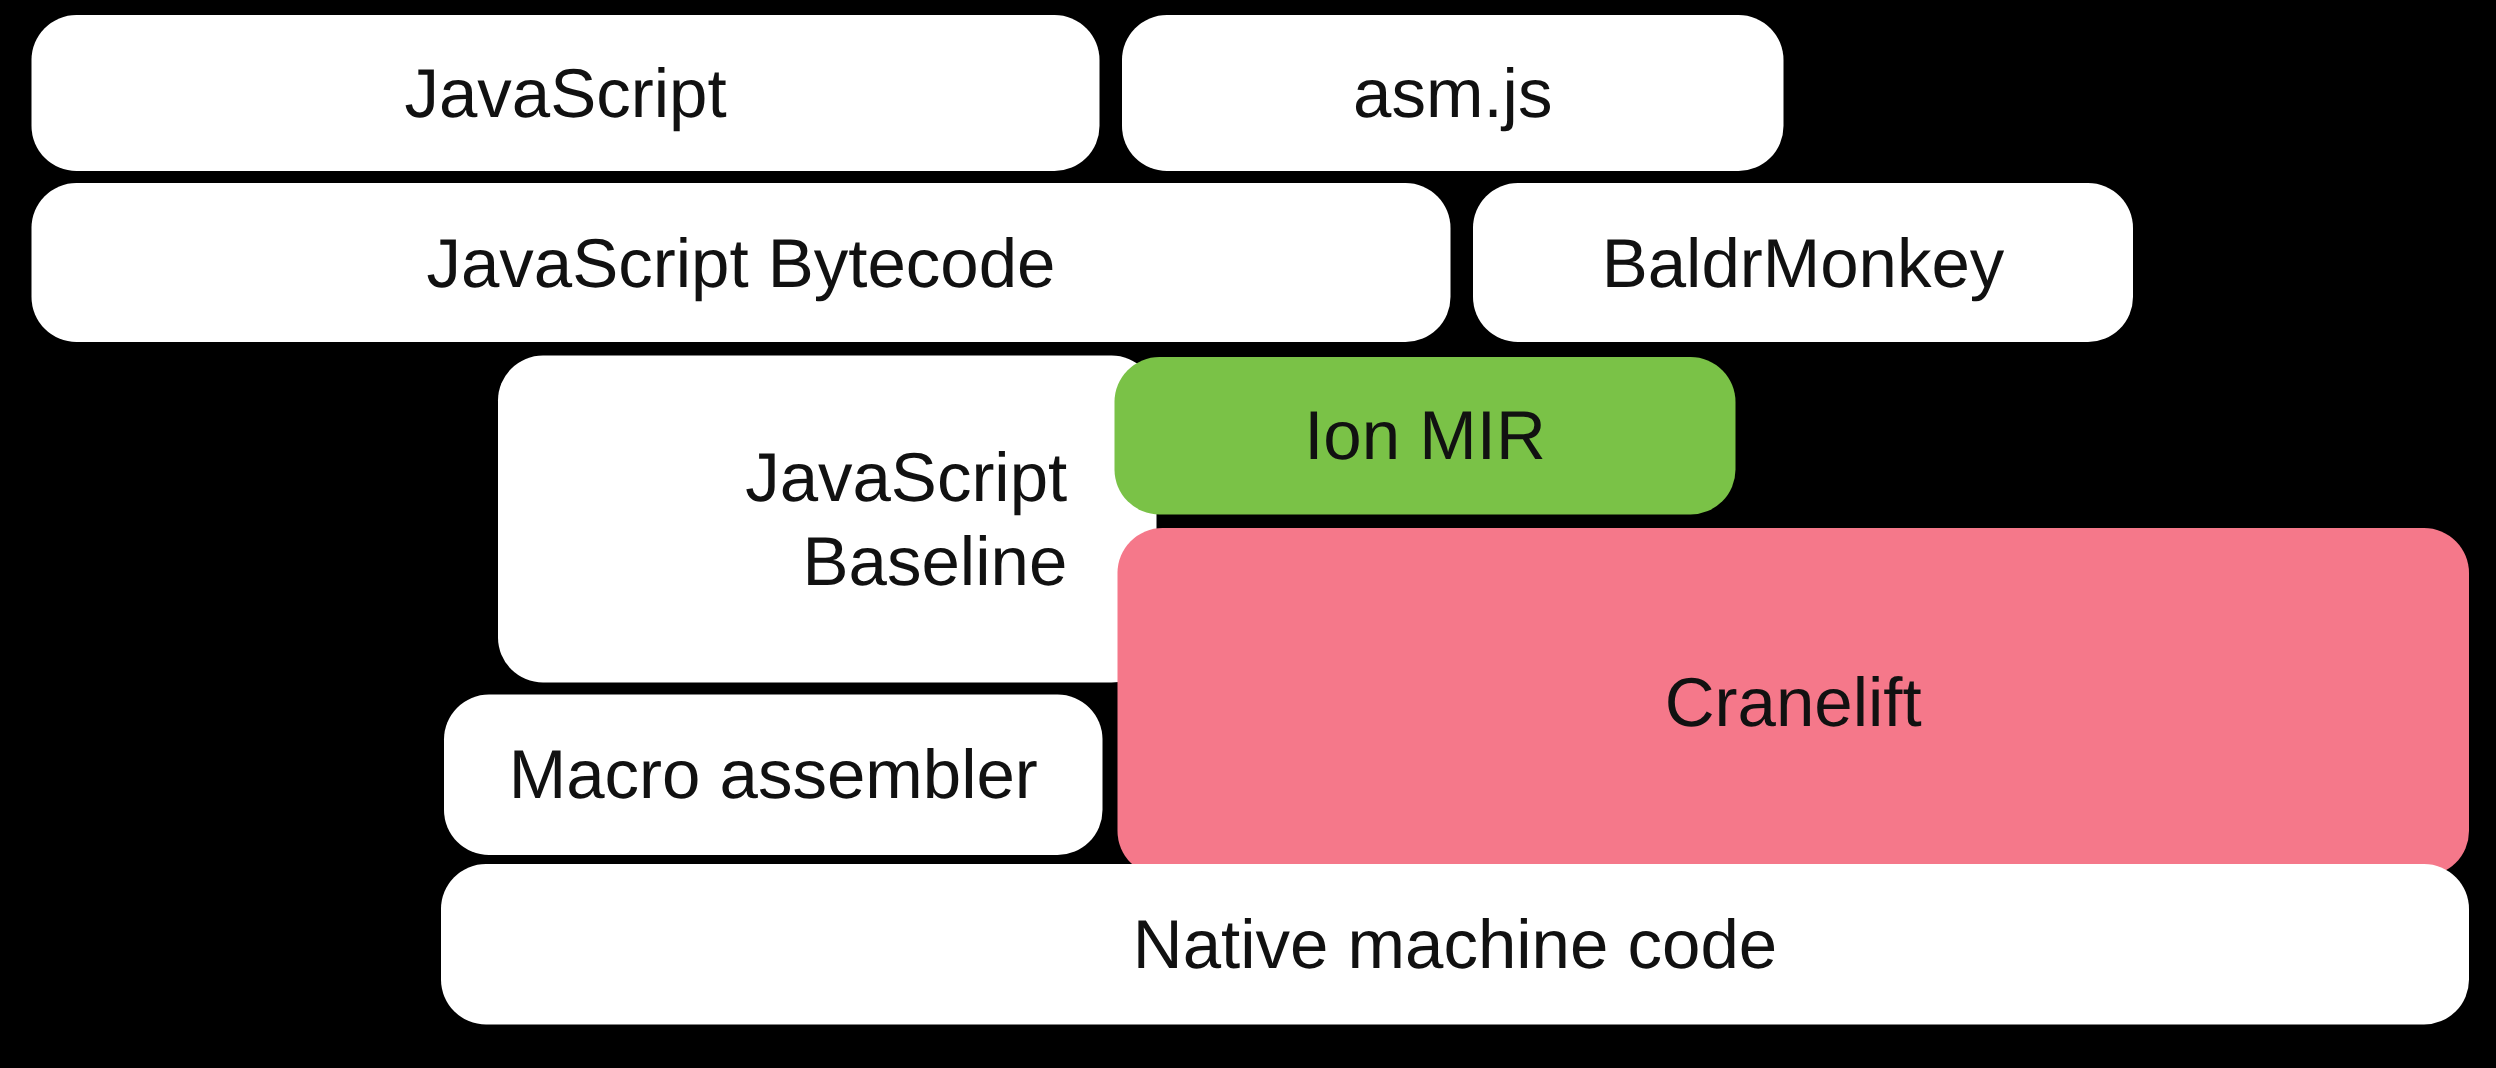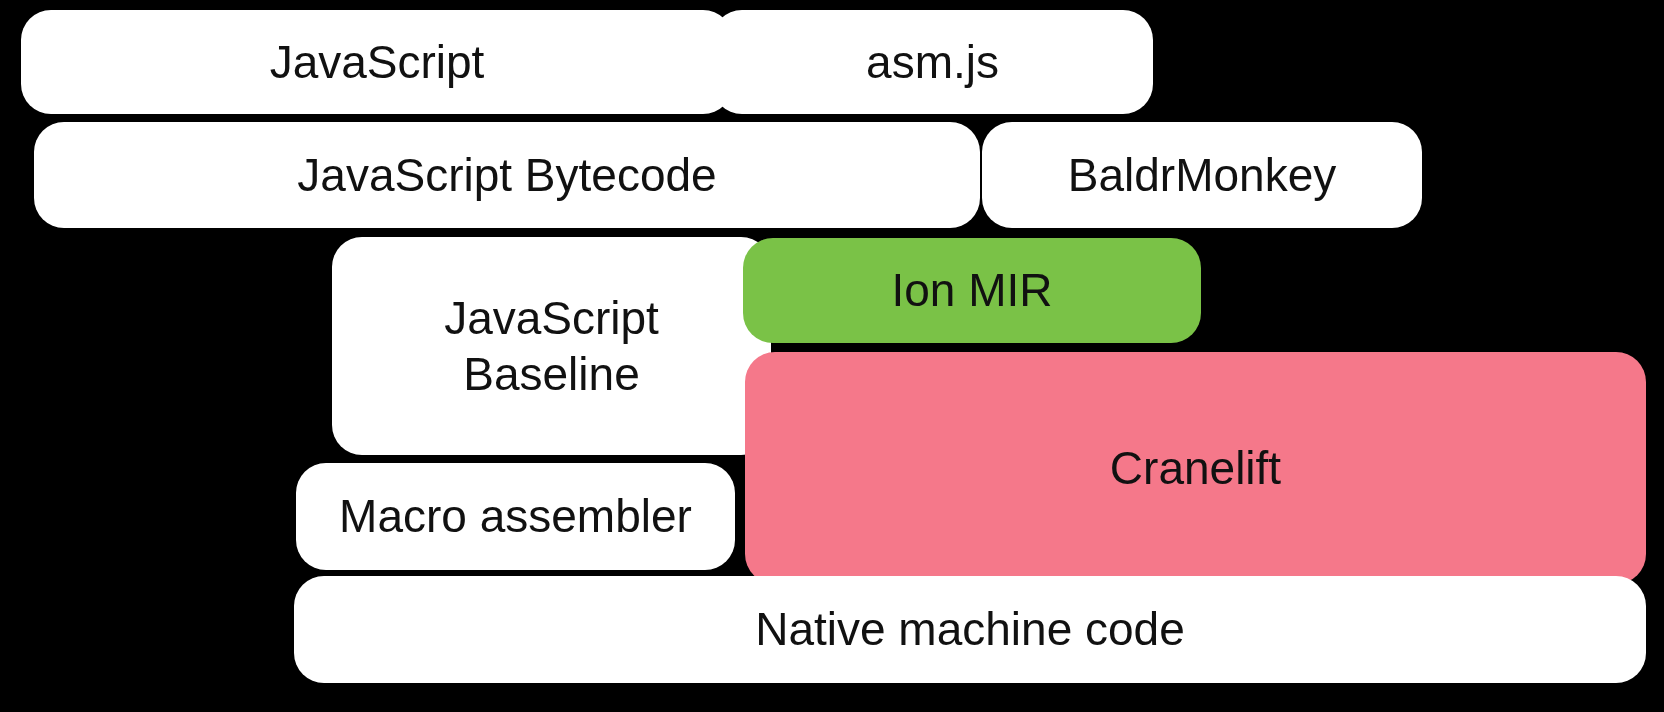--- a/index.html
+++ b/index.html
@@ -14,36 +14,36 @@
     overflow: hidden;
     font-family: "Liberation Sans", "DejaVu Sans", sans-serif;
     color: #111;
   }
   .box {
     position: absolute;
     border-radius: 30px;
     display: flex;
     align-items: center;
     justify-content: center;
-    text-align: center;
+    text-align: right;
     font-size: 46px;
     line-height: 1.22;
     box-sizing: border-box;
   }
   
   .b-javascript   { left: 21px;   top: 10px;  width: 712px;  height: 104px; }
-  .b-asmjs        { left: 712px;  top: 10px;  width: 441px;  height: 104px; }
+  .b-asmjs        { left: 748px;  top: 10px;  width: 441px;  height: 104px; }
   .b-wasm         { left: 1199px; top: 10px;  width: 448px;  height: 104px; }
   
-  .b-jsbytecode   { left: 21px;   top: 122px; width: 946px;  height: 106px; margin-left: 13px; }
+  .b-jsbytecode   { left: 21px;   top: 122px; width: 946px;  height: 106px; }
   .b-baldrmonkey  { left: 982px;  top: 122px; width: 440px;  height: 106px; }
   
   .b-interpreter  { left: 18px;   top: 237px; width: 269px;  height: 331px; }
   .b-baseline     { left: 296px;  top: 237px; width: 439px;  height: 218px; }
-  .b-ionmir       { left: 743px;  top: 238px; width: 458px;  height: 105px; }
+  .b-ionmir       { left: 743px;  top: 238px; width: 414px;  height: 105px; }
   .b-cranelift    { left: 745px;  top: 352px; width: 901px;  height: 232px; }
   .b-macroasm     { left: 296px;  top: 463px; width: 439px;  height: 107px; }
   
   .b-native       { left: 294px;  top: 576px; width: 1352px; height: 107px; }
 
   .wrap-narrow { display: inline-block; max-width: 320px; }
 </style>
 </head>
 <body>
 

